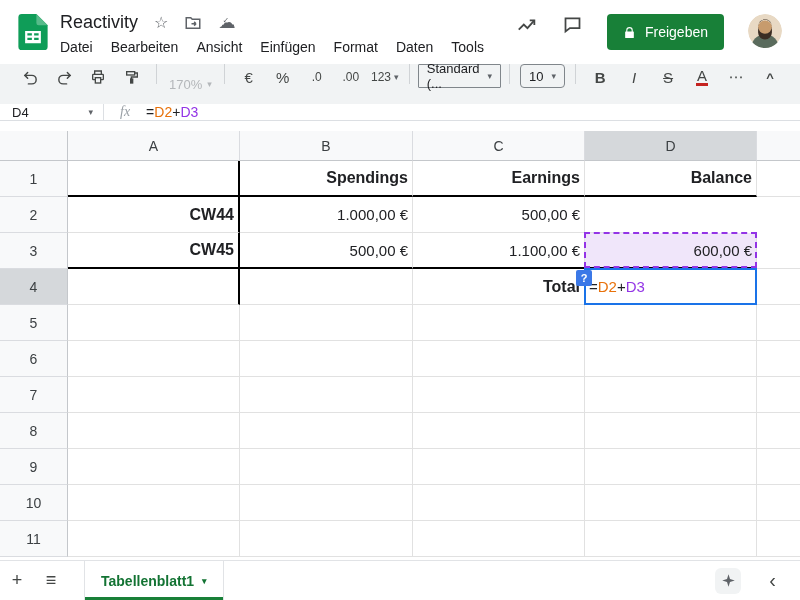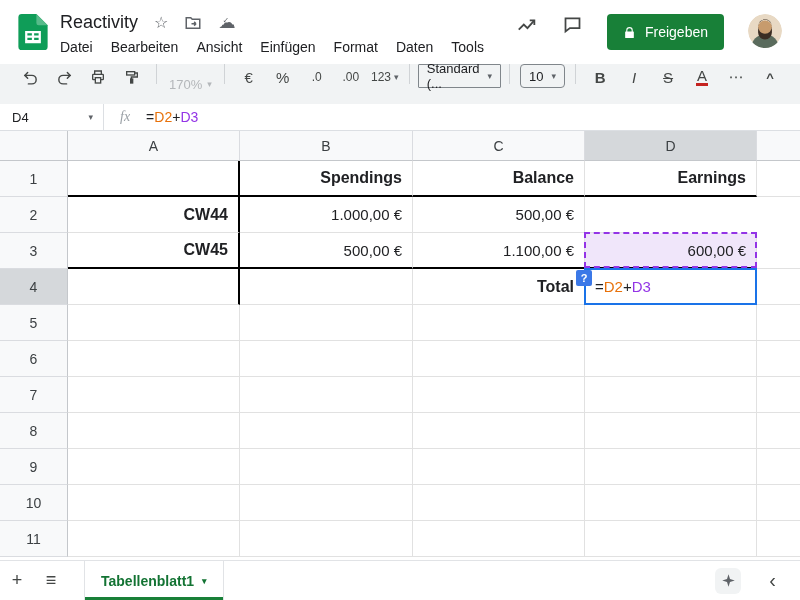--- a/index.html
+++ b/index.html
@@ -40,21 +40,21 @@
           gap:8px;padding:0 8px;font-size:13px;color:#202124;background:transparent;}
   .fontsize{border:1px solid #80868b;border-radius:4px;height:22px;display:flex;align-items:center;
           gap:8px;padding:0 8px;font-size:13px;margin:0 2px;}
   .b-btn{font-weight:700;}
   .i-btn{font-style:italic;}
   .s-btn{text-decoration:line-through;}
   .a-btn span{border-bottom:3px solid #c5221f;padding:0 1px 0 1px;line-height:1;}
   .collapse{margin-left:auto;color:#444746;font-size:13px;font-weight:700;}
 
   
-  .formulabar{position:absolute;top:104px;left:0;width:800px;height:27px;background:#fff;
+  .formulabar{position:absolute;top:104px;left:0;width:800px;height:17px;background:#fff;
               border-bottom:1px solid #dcdfe3;display:flex;align-items:center;box-sizing:border-box;}
   .namebox{width:104px;height:100%;display:flex;align-items:center;justify-content:space-between;
            padding:0 10px 0 12px;box-sizing:border-box;font-size:13px;color:#202124;
            border-right:1px solid #dcdfe3;}
   .fx{font-style:italic;color:#9aa0a6;font-size:14px;padding:0 16px;
       font-family:"Liberation Serif",serif;}
   .formula-input{font-size:14px;display:flex;align-items:center;}
   .ref-o{color:#e8710a;}
   .ref-p{color:#9334e6;}
 
@@ -65,21 +65,21 @@
           border-bottom:1px solid #c4c7cb;box-sizing:border-box;}
   .colh{flex:none;background:#f8f9fa;border-right:1px solid #dadce0;border-bottom:1px solid #c4c7cb;
         box-sizing:border-box;display:flex;align-items:center;justify-content:center;
         font-size:14px;color:#3c4043;}
   .colh.sel,.rowh.sel{background:#d5d8db;}
   .grow{display:flex;height:36px;}
   .rowh{width:68px;flex:none;background:#f8f9fa;border-right:1px solid #c4c7cb;
         border-bottom:1px solid #dadce0;box-sizing:border-box;display:flex;align-items:center;
         justify-content:center;font-size:14px;color:#3c4043;}
   .cell{flex:none;box-sizing:border-box;border-right:1px solid #e1e1e1;border-bottom:1px solid #e1e1e1;
-        display:flex;align-items:center;justify-content:flex-end;padding:0 10px;font-size:15px;
+        display:flex;align-items:center;justify-content:flex-end;padding:0 4px;font-size:15px;
         background:#fff;position:relative;overflow:hidden;white-space:nowrap;}
   .w-a{width:172px;} .w-b{width:173px;} .w-c{width:172px;} .w-d{width:172px;}
   .w-e{width:43px;border-right:none;}
   .bold16{font-weight:700;font-size:16px;}
   .bb2{border-bottom:2px solid #000;}
   .br2{border-right:2px solid #000;}
   .refcell{overflow:visible;}
   .ov{position:absolute;inset:-1px;pointer-events:none;z-index:3;}
   .ov.orange{border:2px dashed #e8710a;}
   .ov.purple{border:2px dashed #9334e6;}
@@ -256,22 +256,22 @@
     <div class="colh w-b">B</div>
     <div class="colh w-c">C</div>
     <div class="colh w-d sel">D</div>
     <div class="colh w-e"></div>
   </div>
 
   <div class="grow">
     <div class="rowh">1</div>
     <div class="cell w-a bb2 br2"></div>
     <div class="cell w-b bb2 bold16">Spendings</div>
+    <div class="cell w-c bb2 bold16">Earnings</div>
     <div class="cell w-d bb2 bold16">Balance</div>
-    <div class="cell w-c bb2 bold16">Earnings</div>
     <div class="cell w-e"></div>
   </div>
 
   <div class="grow">
     <div class="rowh">2</div>
     <div class="cell w-a br2 bold16">CW44</div>
     <div class="cell w-b">1.000,00 €</div>
     <div class="cell w-c">500,00 €</div>
     <div class="cell w-e"></div>
   </div>

